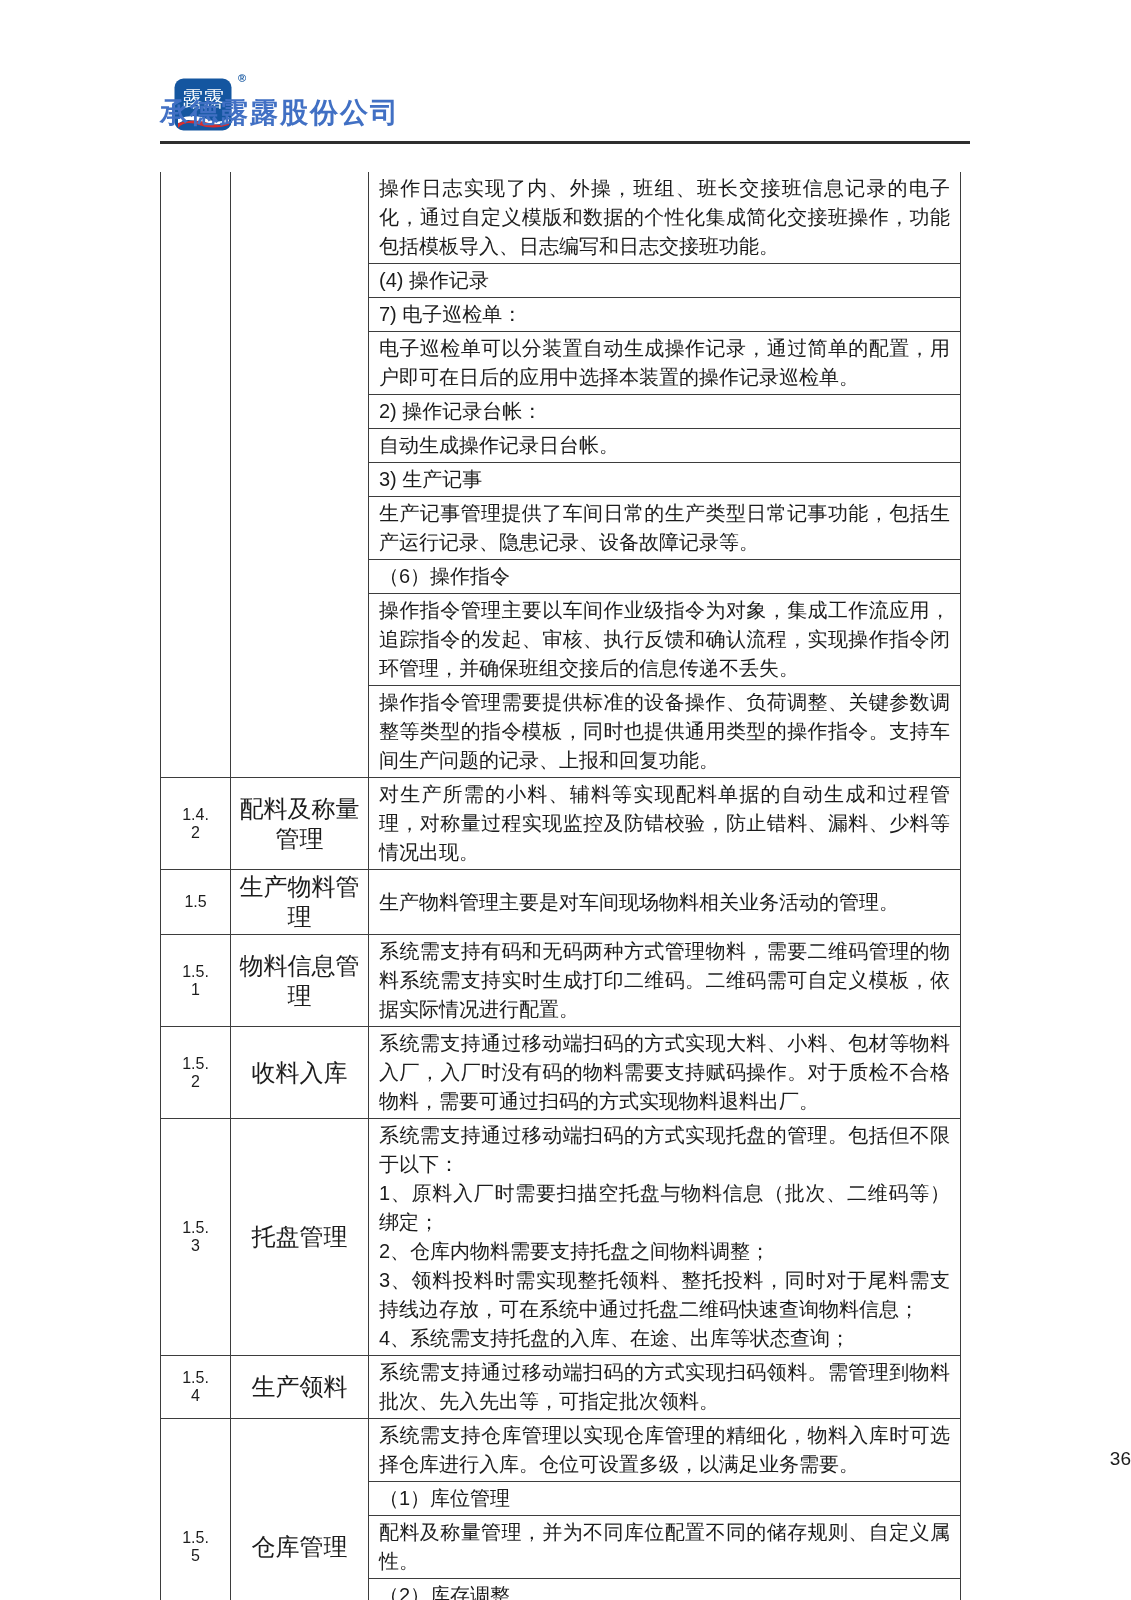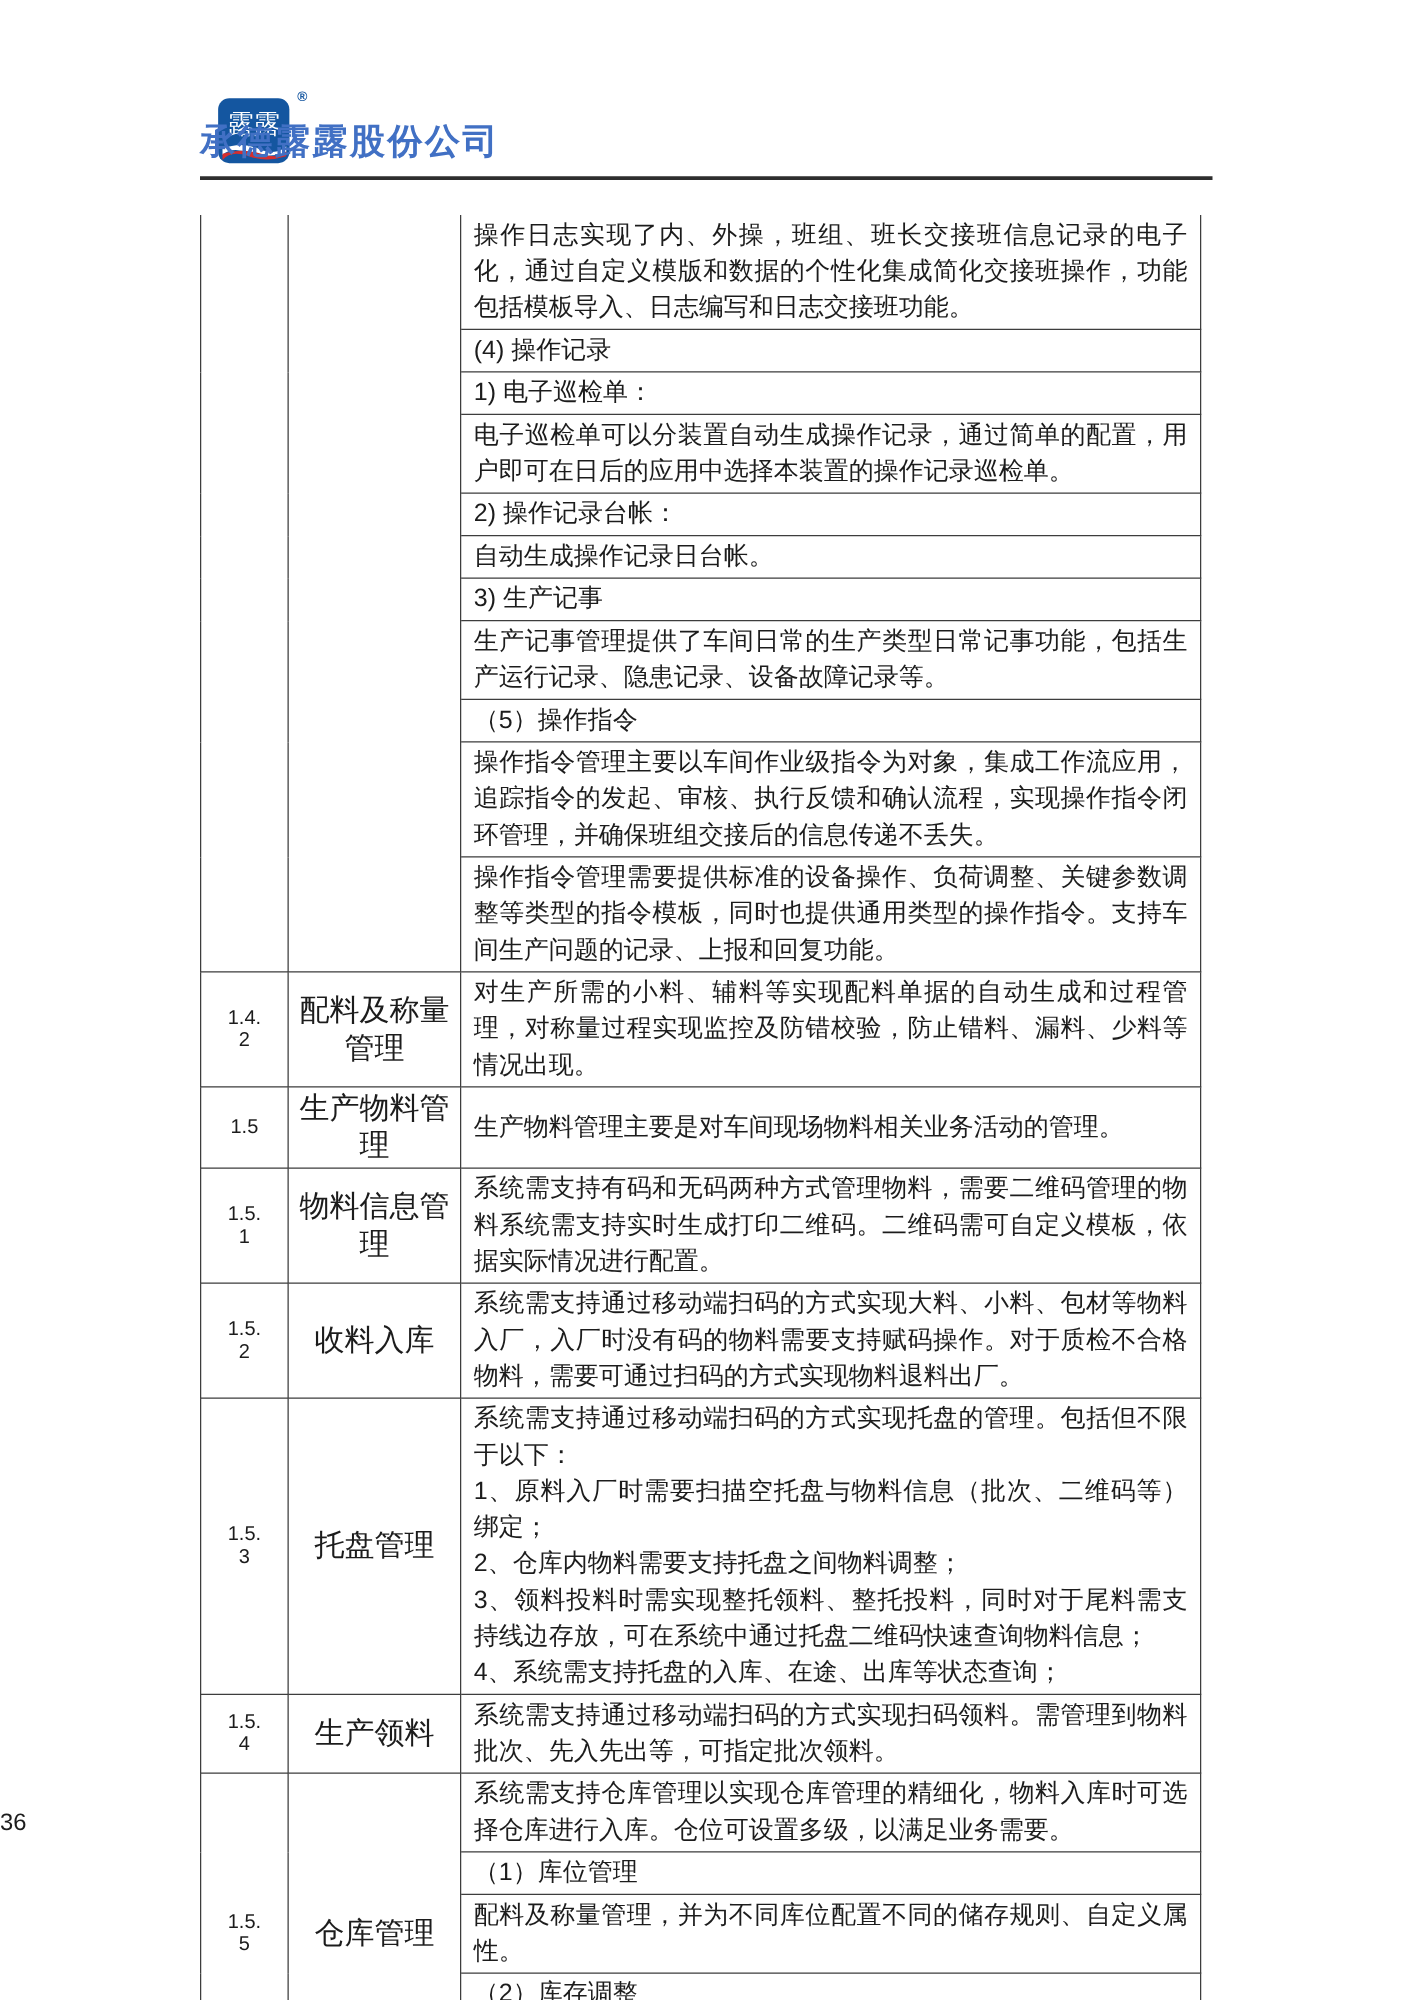--- a/index.html
+++ b/index.html
@@ -64,21 +64,21 @@
   .para {
     font-size: 20px;
     line-height: 29px;
     text-align: justify;
     text-justify: inter-ideograph;
   }
 
   
   .page-number {
     position: absolute; left: 0; top: 1448px; width: 1131px;
-    text-align: left;
+    text-align: right;
     font-size: 19px; color: #1c1c1c;
   }
 </style>
 </head>
 <body>
 
 <div class="page">
 
   <div class="header">
     <div class="logo-wrap">
@@ -109,21 +109,21 @@
               <div class="para">操作日志实现了内、外操，班组、班长交接班信息记录的电子化，通过自定义模版和数据的个性化集成简化交接班操作，功能包括模板导入、日志编写和日志交接班功能。</div>
             </td>
           </tr>
           <tr>
             <td class="desc-cell">
               <div class="para">(4) 操作记录</div>
             </td>
           </tr>
           <tr>
             <td class="desc-cell">
-              <div class="para">1) 电子巡检单：</div>
+              <div class="para">7) 电子巡检单：</div>
             </td>
           </tr>
           <tr>
             <td class="desc-cell">
               <div class="para">电子巡检单可以分装置自动生成操作记录，通过简单的配置，用户即可在日后的应用中选择本装置的操作记录巡检单。</div>
             </td>
           </tr>
           <tr>
             <td class="desc-cell">
               <div class="para">2) 操作记录台帐：</div>
@@ -139,21 +139,21 @@
               <div class="para">3) 生产记事</div>
             </td>
           </tr>
           <tr>
             <td class="desc-cell">
               <div class="para">生产记事管理提供了车间日常的生产类型日常记事功能，包括生产运行记录、隐患记录、设备故障记录等。</div>
             </td>
           </tr>
           <tr>
             <td class="desc-cell">
-              <div class="para">（5）操作指令</div>
+              <div class="para">（6）操作指令</div>
             </td>
           </tr>
           <tr>
             <td class="desc-cell">
               <div class="para">操作指令管理主要以车间作业级指令为对象，集成工作流应用，追踪指令的发起、审核、执行反馈和确认流程，实现操作指令闭环管理，并确保班组交接后的信息传递不丢失。</div>
             </td>
           </tr>
           <tr>
             <td class="desc-cell">
               <div class="para">操作指令管理需要提供标准的设备操作、负荷调整、关键参数调整等类型的指令模板，同时也提供通用类型的操作指令。支持车间生产问题的记录、上报和回复功能。</div>

